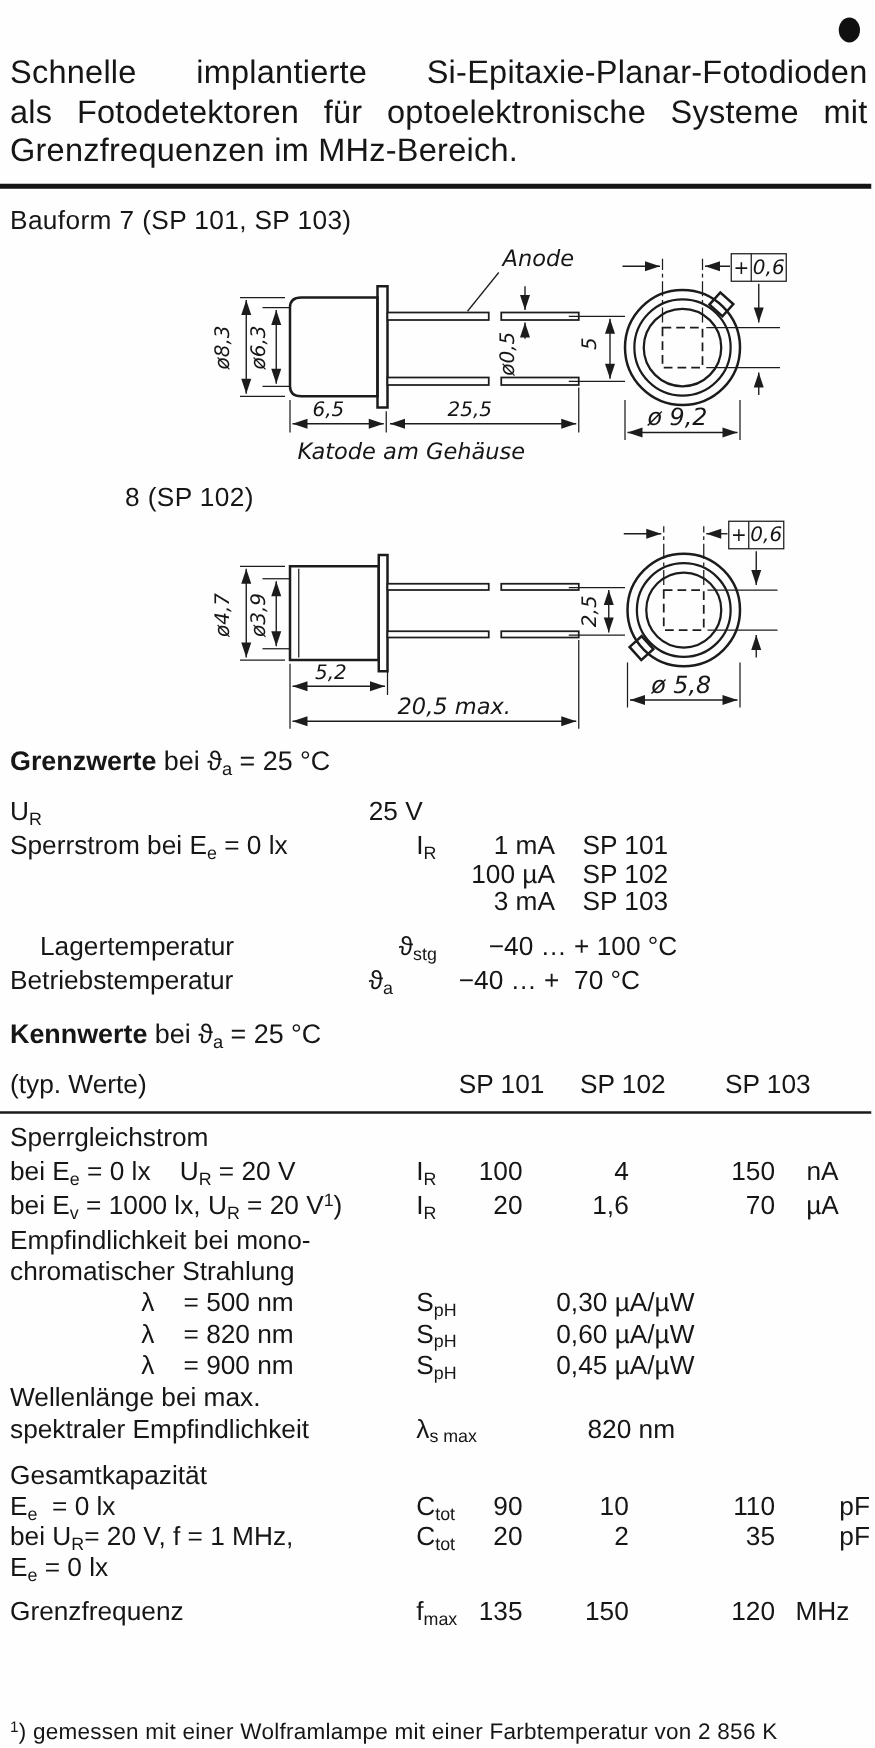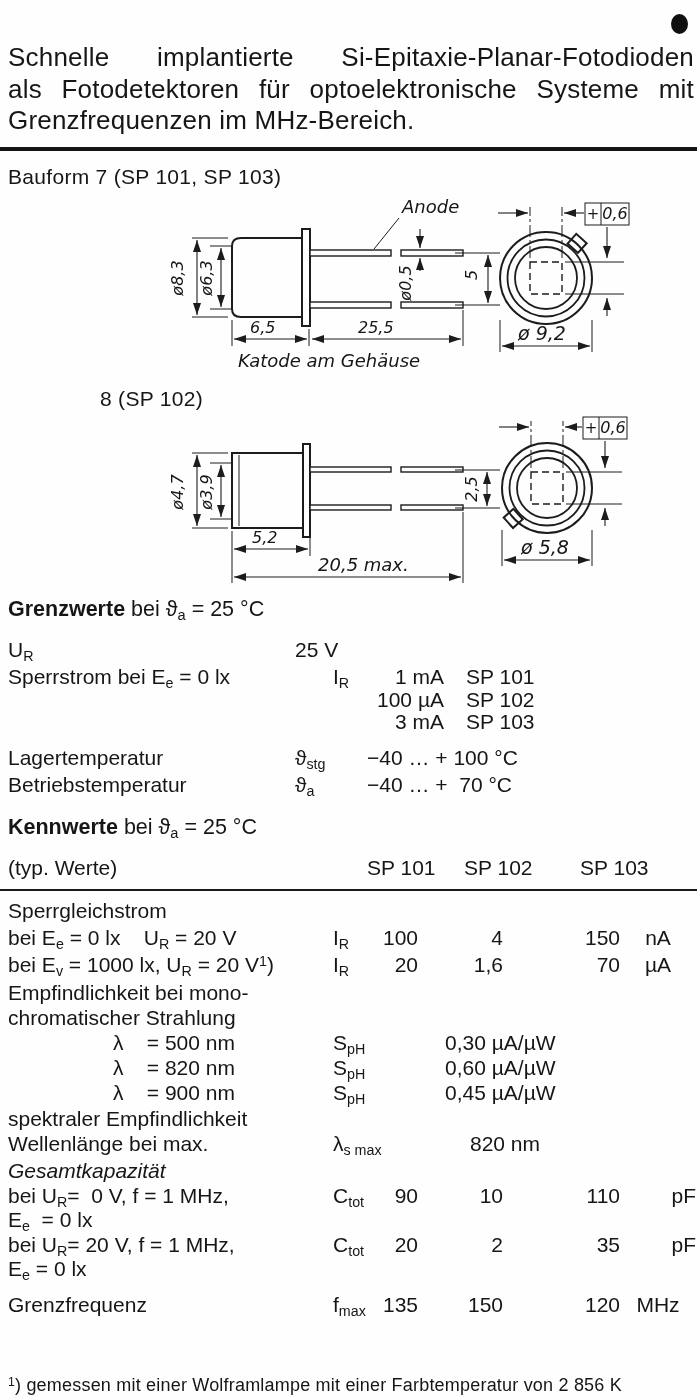--- a/index.html
+++ b/index.html
@@ -16,21 +16,21 @@
   sub{font-size:68%;vertical-align:-0.28em;line-height:0;}
   sup{font-size:68%;vertical-align:0.45em;line-height:0;}
   b{font-weight:700;}
   .sec{font-size:21px;line-height:27px;}
   .sec .h{font-size:21.5px;margin-bottom:13px;}
   .pre{white-space:pre-wrap;}
   
   .gw-row{display:grid;grid-template-columns:287px 72px auto;align-items:baseline;}
   .gw-vline{display:grid;grid-template-columns:77px 22px auto;line-height:22.5px;}
   .gw-vline .num{text-align:right;}
-  .mt10{margin-top:10px;}
+  .mt10{margin-top:10px;margin-left:24px;}
   .inds{padding-left:38px;}
   
   .kw-row{display:grid;grid-template-columns:325px 37px 48px 85px 117px 76px;align-items:baseline;}
   .kw-row .v{text-align:right;}
   .kw-row .u{text-align:center;}
   .kw-head{display:grid;grid-template-columns:359px 97px 116px auto;align-items:baseline;}
   .lam-row{display:grid;grid-template-columns:325px 37px 75px auto;align-items:baseline;line-height:25px;}
   .wl-row{display:grid;grid-template-columns:325px 137px auto;align-items:end;line-height:24.5px;}
   .cap-row{display:grid;grid-template-columns:325px 37px 48px 85px 117px 76px;align-items:start;line-height:24.5px;}
   .cap-row .v,.cap-row .u{text-align:right;}
@@ -280,31 +280,30 @@
     </div>
     <div class="lam-row">
       <div class="pre lam-label">λ    = 900 nm</div>
       <div>S<sub>pH</sub></div>
       <div></div>
       <div>0,45 µA/µW</div>
     </div>
 
     <div class="wl-row" style="margin-top:2px;">
       <div>
+        <div>Wellenlänge bei max.</div>
         <div>spektraler Empfindlichkeit</div>
-        <div>Wellenlänge bei max.</div>
       </div>
       <div>λ<sub>s max</sub></div>
       <div>820 nm</div>
     </div>
 
-    <div class="t3" style="margin-top:3px;font-style:italic;">Gesamtkapazität</div>
+    <div class="t3" style="margin-top:13px;">Gesamtkapazität</div>
     <div class="cap-row">
       <div>
-        <div class="pre">bei U<sub>R</sub>=  0 V, f = 1 MHz,</div>
         <div class="pre">E<sub>e</sub>  = 0 lx</div>
       </div>
       <div>C<sub>tot</sub></div>
       <div class="v">90</div>
       <div class="v">10</div>
       <div class="v">110</div>
       <div class="u">pF</div>
     </div>
     <div class="cap-row">
       <div>

